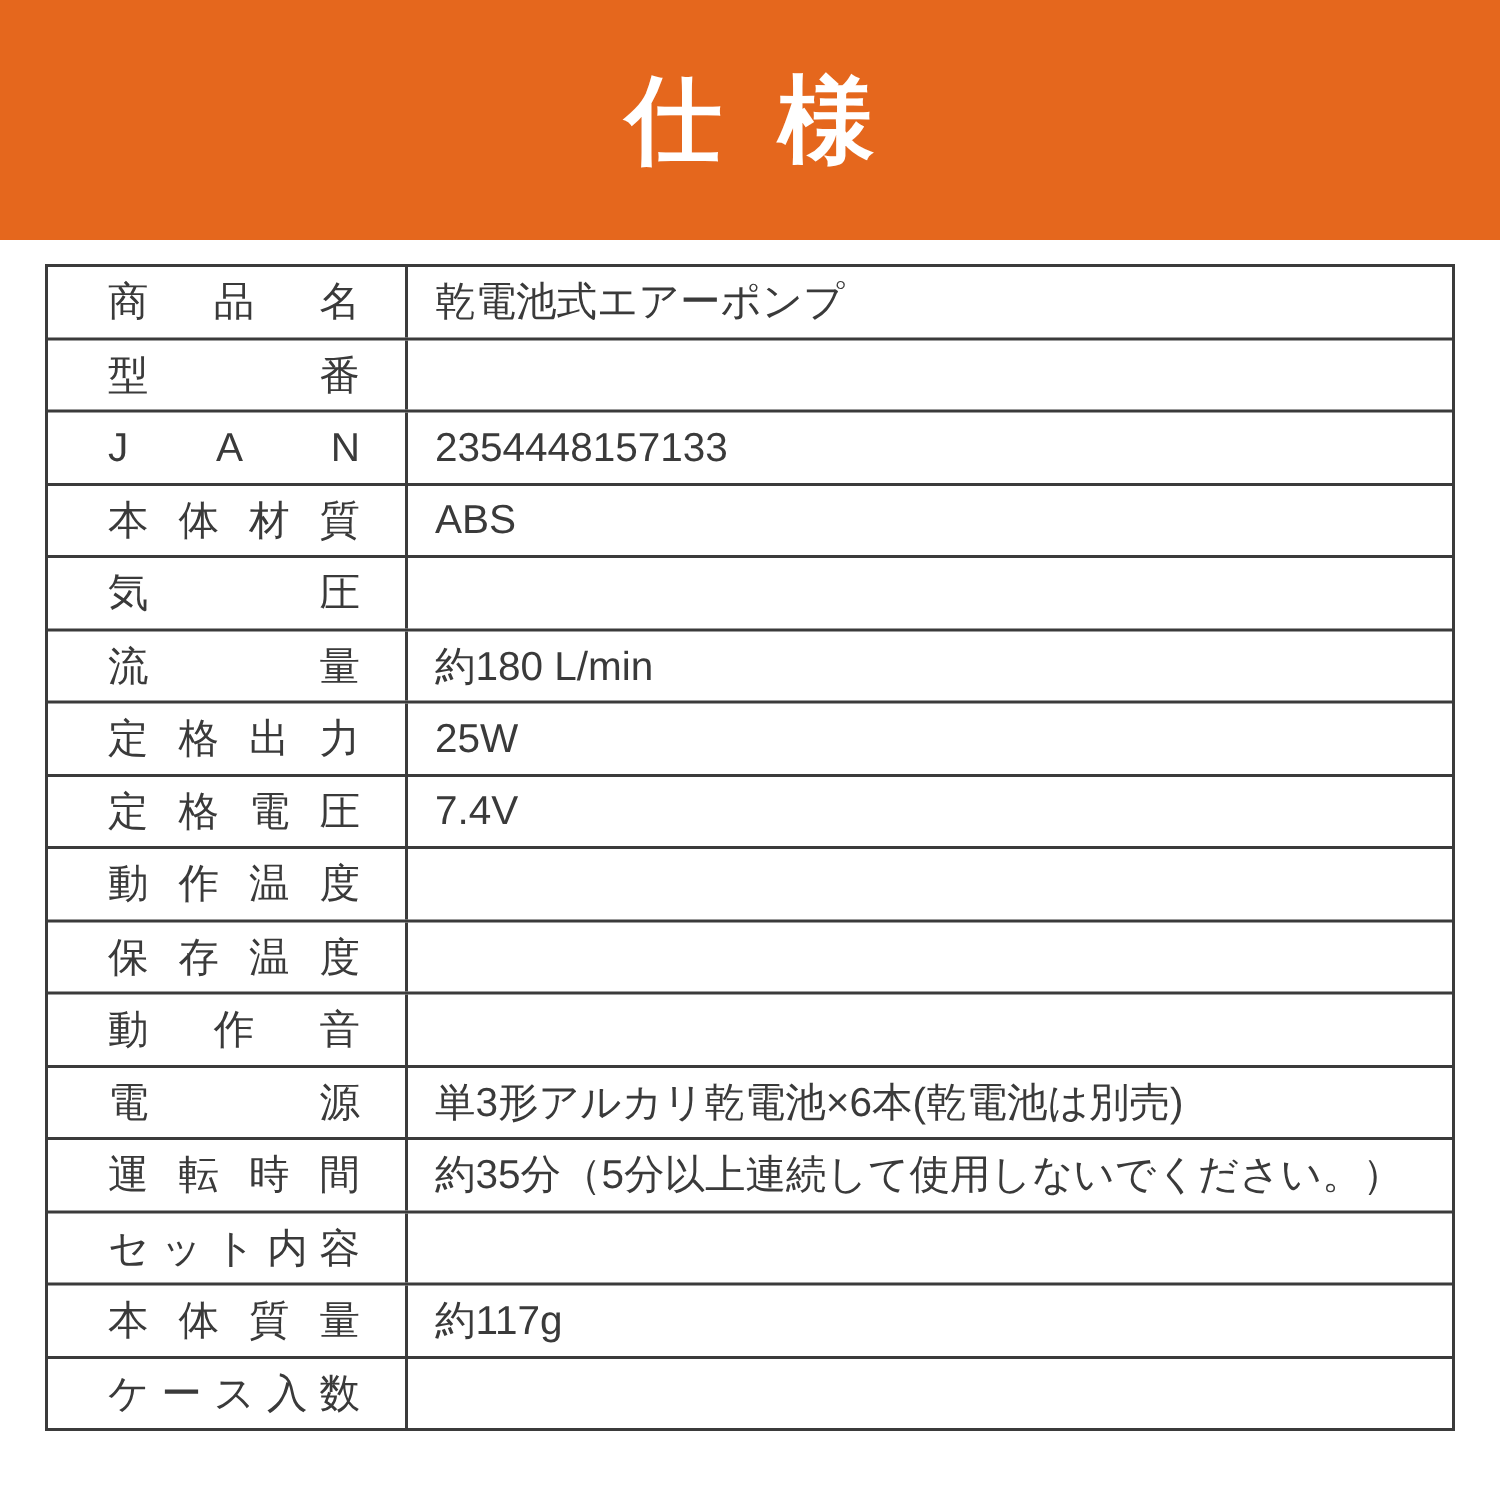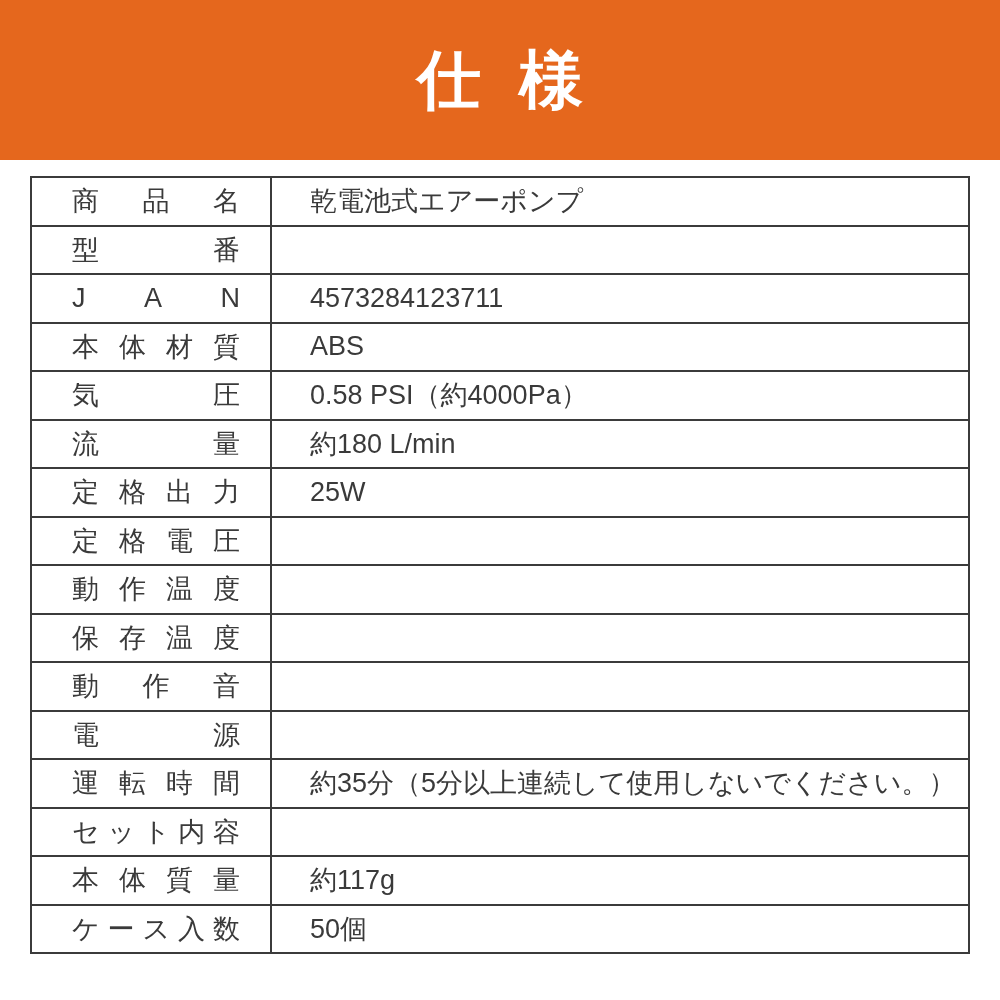--- a/index.html
+++ b/index.html
@@ -71,21 +71,21 @@
   }
   .cell-label {
     width: 240px;
     flex: none;
     border-right: 2px solid #3b3b3b;
     padding: 0 30px 0 40px;
     justify-content: space-between; 
   }
   .cell-value {
     flex: 1;
-    padding-left: 38px;
+    padding-left: 18px;
   }
 </style>
 </head>
 <body>
 
 <div class="banner">
   <div class="banner-title">仕 様</div>
 </div>
 
 <div class="spec-table">
@@ -105,39 +105,38 @@
         <span>番</span>
       </div>
   </div>
 
   <div class="spec-row">
     <div class="cell cell-label">
         <span>J</span>
         <span>A</span>
         <span>N</span>
       </div>
-    <div class="cell cell-value">4573284123711</div>
+    <div class="cell cell-value">2354448157133</div>
   </div>
 
   <div class="spec-row">
     <div class="cell cell-label">
         <span>本</span>
         <span>体</span>
         <span>材</span>
         <span>質</span>
       </div>
     <div class="cell cell-value">ABS</div>
   </div>
 
   <div class="spec-row">
     <div class="cell cell-label">
         <span>気</span>
         <span>圧</span>
       </div>
-    <div class="cell cell-value">0.58 PSI（約4000Pa）</div>
   </div>
 
   <div class="spec-row">
     <div class="cell cell-label">
         <span>流</span>
         <span>量</span>
       </div>
     <div class="cell cell-value">約180 L/min</div>
   </div>
 
@@ -151,20 +150,21 @@
     <div class="cell cell-value">25W</div>
   </div>
 
   <div class="spec-row">
     <div class="cell cell-label">
         <span>定</span>
         <span>格</span>
         <span>電</span>
         <span>圧</span>
       </div>
+    <div class="cell cell-value">7.4V</div>
   </div>
 
   <div class="spec-row">
     <div class="cell cell-label">
         <span>動</span>
         <span>作</span>
         <span>温</span>
         <span>度</span>
       </div>
   </div>
@@ -184,20 +184,21 @@
         <span>作</span>
         <span>音</span>
       </div>
   </div>
 
   <div class="spec-row">
     <div class="cell cell-label">
         <span>電</span>
         <span>源</span>
       </div>
+    <div class="cell cell-value">単3形アルカリ乾電池×6本(乾電池は別売)</div>
   </div>
 
   <div class="spec-row">
     <div class="cell cell-label">
         <span>運</span>
         <span>転</span>
         <span>時</span>
         <span>間</span>
       </div>
     <div class="cell cell-value">約35分（5分以上連続して使用しないでください。）</div>
@@ -224,16 +225,15 @@
   </div>
 
   <div class="spec-row">
     <div class="cell cell-label">
         <span>ケ</span>
         <span>ー</span>
         <span>ス</span>
         <span>入</span>
         <span>数</span>
       </div>
-    <div class="cell cell-value">50個</div>
   </div>
 
 </div>
 
 </body></html>

